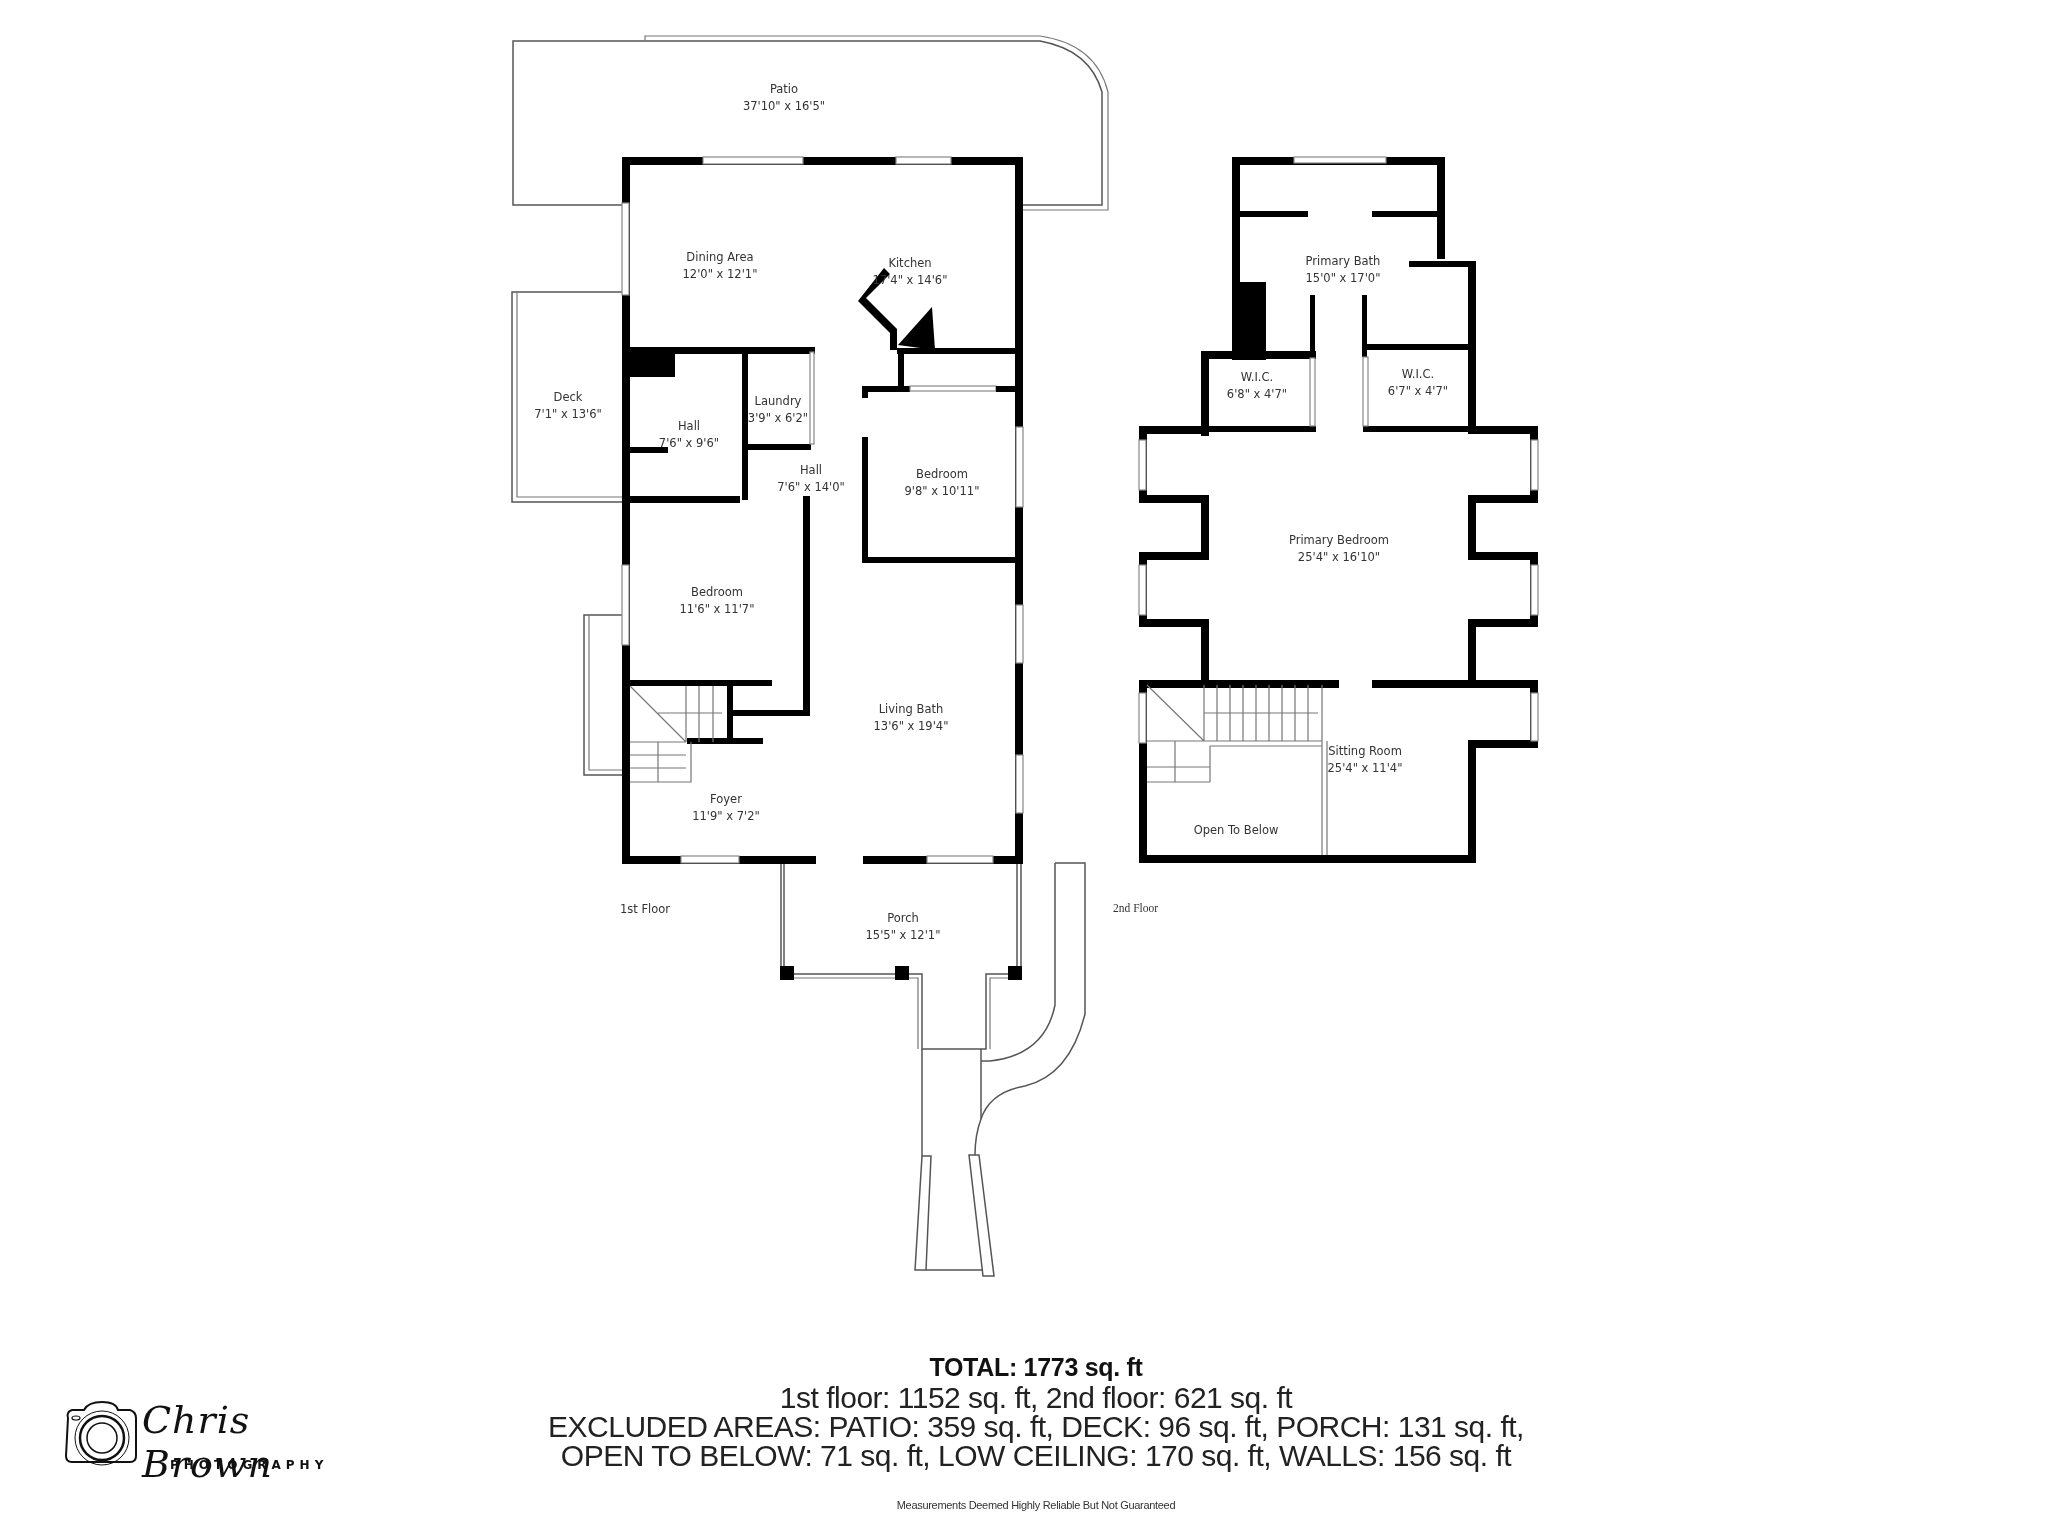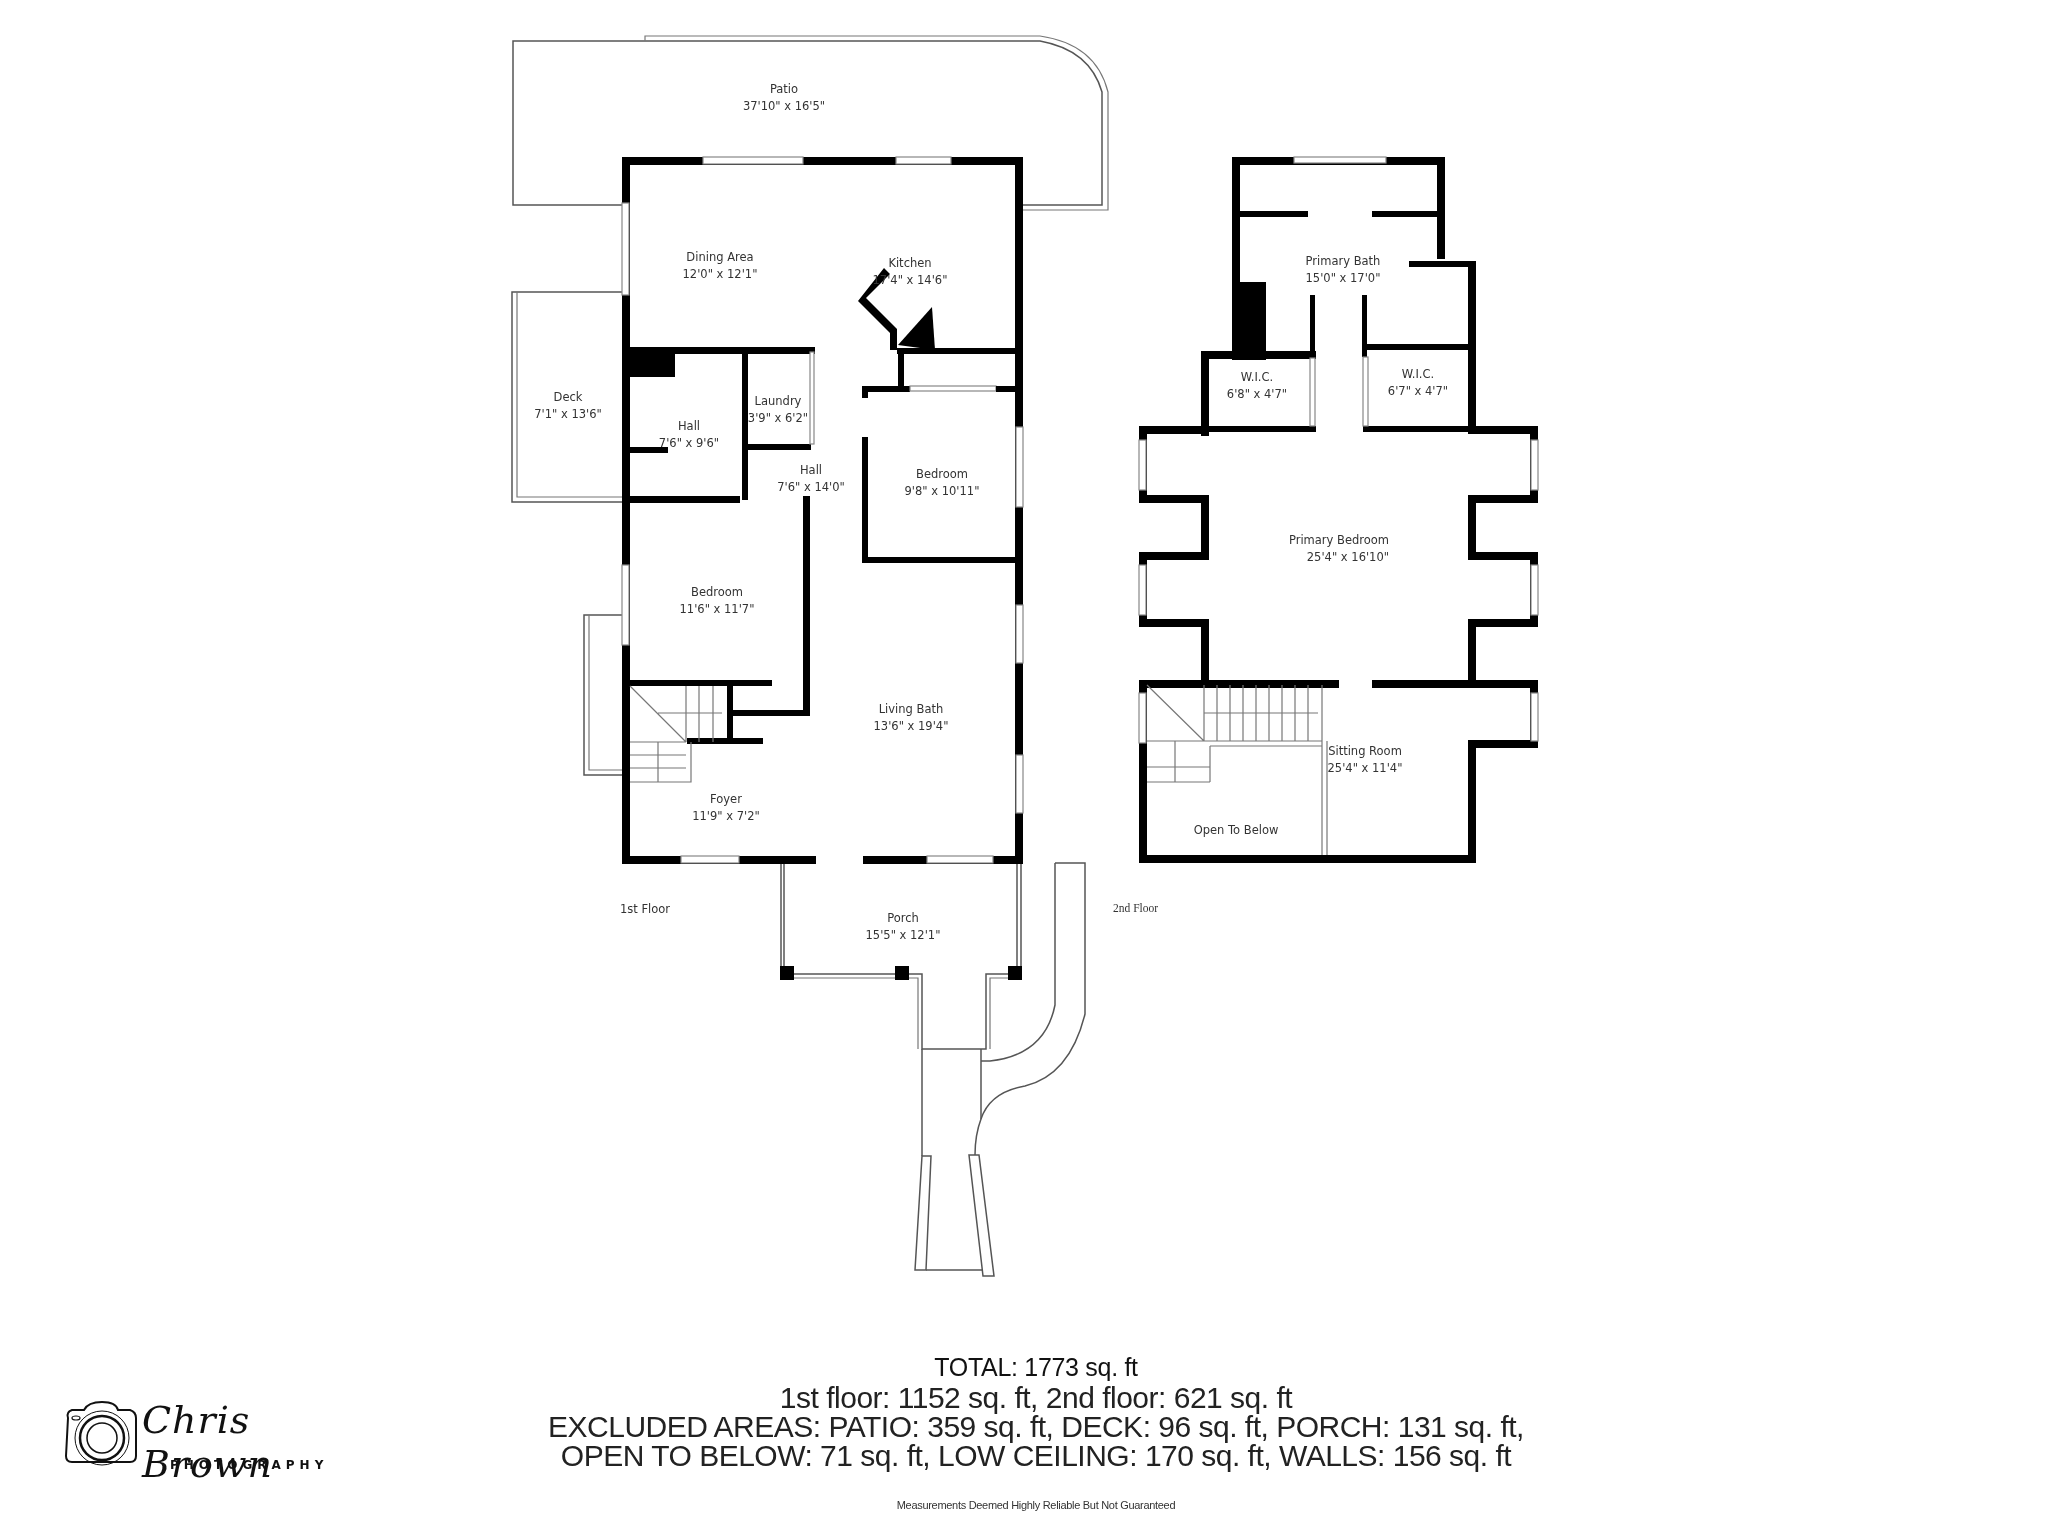--- a/index.html
+++ b/index.html
@@ -5,21 +5,21 @@
   html, body { margin:0; padding:0; background:#ffffff; }
   body { width:2048px; height:1536px; position:relative; overflow:hidden; font-family:"DejaVu Sans", sans-serif; }
   #plan { position:absolute; left:0; top:0; width:2048px; height:1536px; }
   .wall { fill:#000; }
   .thin { fill:none; stroke:#555; stroke-width:1.5; }
   .thin2 { fill:none; stroke:#777; stroke-width:1.2; }
   .win { fill:#fff; stroke:#888; stroke-width:1.2; }
   .lbl { position:absolute; transform:translateX(-50%); text-align:center; color:#333; font-size:11.5px; line-height:17px; white-space:nowrap; }
   .floor-lbl { position:absolute; color:#333; font-size:11.5px; white-space:nowrap; }
   .summary { position:absolute; left:1036px; transform:translateX(-50%); text-align:center; color:#111; white-space:nowrap; font-family:"Liberation Sans", sans-serif; }
-  .total { top:1353px; font-weight:normal; font-size:25px; letter-spacing:-0.3px; }
+  .total { top:1353px; font-weight:bold; font-size:25px; letter-spacing:-0.3px; }
   .sline { font-size:30px; letter-spacing:-0.5px; color:#222; }
   .disclaimer { position:absolute; left:1036px; top:1499px; transform:translateX(-50%); font-size:11px; color:#333; white-space:nowrap; font-family:"Liberation Sans", sans-serif; letter-spacing:-0.3px; }
   .logo { position:absolute; left:62px; top:1398px; width:290px; height:90px; }
   .logo-script { position:absolute; left:80px; top:0px; font-family:"DejaVu Serif", serif; font-style:italic; font-size:38px; color:#111; letter-spacing:1px; }
   .logo-sub { position:absolute; left:108px; top:60px; font-family:"DejaVu Sans", sans-serif; font-weight:bold; font-size:12px; letter-spacing:5px; color:#111; }
 </style>
 </head>
 <body>
 
 <svg id="plan" viewBox="0 0 2048 1536" xmlns="http://www.w3.org/2000/svg">
@@ -201,21 +201,21 @@
   <div>15'0" x 17'0"</div>
 </div>
 <div class="lbl" style="left:1257px; top:369px;">
   <div>W.I.C.</div>
   <div>6'8" x 4'7"</div>
 </div>
 <div class="lbl" style="left:1418px; top:366px;">
   <div>W.I.C.</div>
   <div>6'7" x 4'7"</div>
 </div>
-<div class="lbl" style="left:1339px; top:532px;text-align:right;">
+<div class="lbl" style="left:1339px; top:532px;">
   <div>Primary Bedroom</div>
   <div>25'4" x 16'10"</div>
 </div>
 <div class="lbl" style="left:1365px; top:743px;">
   <div>Sitting Room</div>
   <div>25'4" x 11'4"</div>
 </div>
 <div class="lbl" style="left:1236px; top:822px;">
   <div>Open To Below</div>
 </div>

